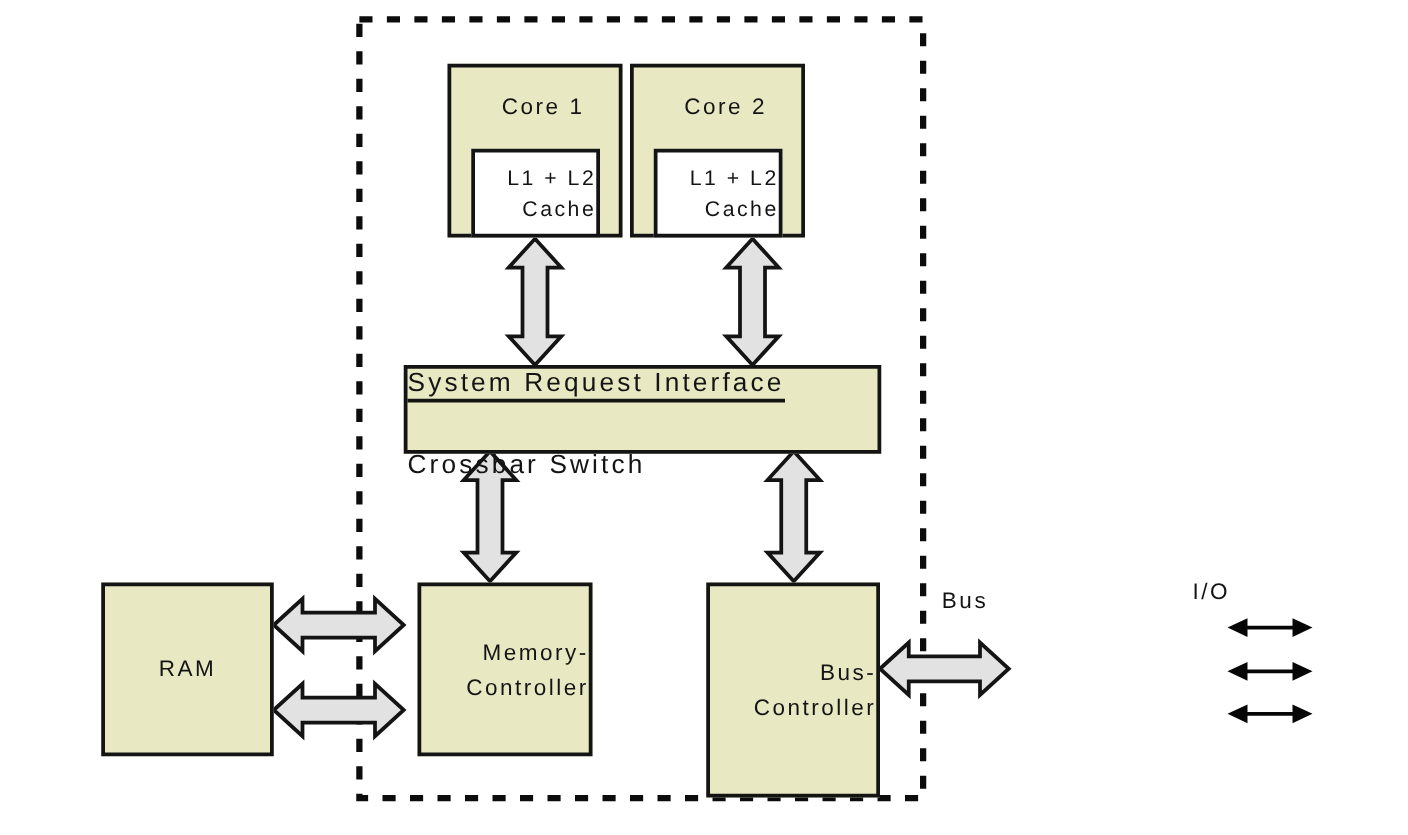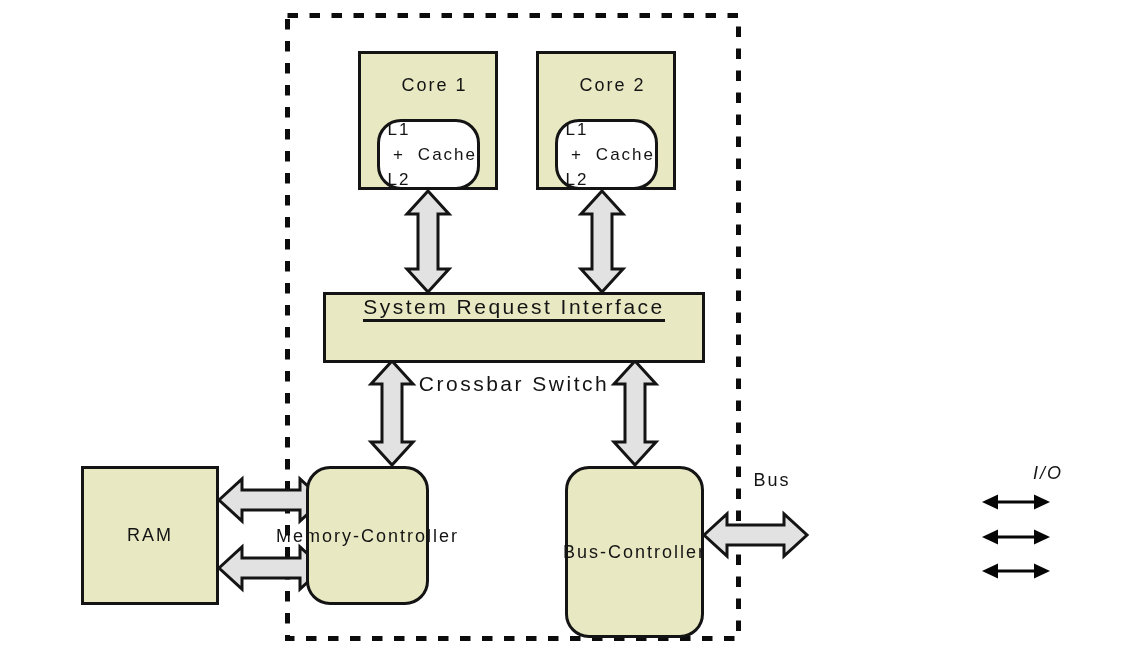--- a/index.html
+++ b/index.html
@@ -12,27 +12,27 @@
   .cpu-dash { fill:none; stroke:#0c0c0c; stroke-width:5; stroke-dasharray:10.5 11.5; }
   .fat-arrow { fill:#e2e2e2; stroke:#141414; stroke-width:3; stroke-linejoin:miter; }
   .io-line { stroke:#060606; stroke-width:3; }
   .io-head { fill:#060606; stroke:none; }
   .box {
     position:absolute; box-sizing:border-box;
     border:3px solid #141414; background:#e8e9c3;
     letter-spacing:2px; text-align:center;
   }
   .center-flex { display:flex; align-items:center; justify-content:center; }
-  .col-flex { display:flex; flex-direction:row; align-items:center; justify-content:center;border-radius:24px; }
+  .col-flex { display:flex; flex-direction:column; align-items:flex-end; justify-content:center; }
   .core-label { position:absolute; left:0; right:0; top:0; height:62px;
     display:flex; align-items:center; justify-content:center; font-size:18px;padding-left:13px; }
   .cache-box { position:absolute; left:16px; top:65px; width:103px; height:71px;
     box-sizing:border-box; border:3px solid #141414; background:#ffffff;
     font-size:17px; line-height:25px; }
-  .sri-stack { padding:0; display:flex; flex-direction:column; align-items:center;gap:12px; }
+  .sri-stack { padding:0; display:flex; flex-direction:column; align-items:flex-start; }
   .sri-row { box-sizing:border-box; height:32px; border-bottom:3px solid #141414;
     display:flex; align-items:center; justify-content:center; font-size:21px; letter-spacing:2.5px; }
   .cb-row { flex:1; display:flex; align-items:center; justify-content:center;
     font-size:21px; letter-spacing:2.5px;margin-top:38px; }
   .unit-label { font-size:18px; line-height:28px; }
   .float-label { position:absolute; font-size:18px; letter-spacing:2px; text-align:center; }
 </style>
 </head>
 <body>
 
@@ -74,45 +74,45 @@
   </svg>
 
   <div class="box" style="left:358px; top:51px; width:140px; height:139px;">
     <div class="core-label">Core 1</div>
     <div class="cache-box col-flex">
       <span>L1 + L2</span>
       <span>Cache</span>
     </div>
   </div>
 
-  <div class="box" style="left:536px; top:51px; width:140px; height:139px;">
+  <div class="box" style="left:504px; top:51px; width:140px; height:139px;">
     <div class="core-label">Core 2</div>
     <div class="cache-box col-flex">
       <span>L1 + L2</span>
       <span>Cache</span>
     </div>
   </div>
 
   <div class="box sri-stack" style="left:323px; top:292px; width:382px; height:71px;">
     <div class="sri-row">System Request Interface</div>
     <div class="cb-row">Crossbar Switch</div>
   </div>
 
   <div class="box center-flex" style="left:81px; top:466px; width:138px; height:139px; font-size:18px;">
     <span>RAM</span>
   </div>
 
-  <div class="box col-flex unit-label" style="left:306px; top:466px; width:123px; height:139px;">
+  <div class="box col-flex unit-label" style="left:334px; top:466px; width:140px; height:139px;">
     <span>Memory-</span>
     <span>Controller</span>
   </div>
 
   <div class="box col-flex unit-label" style="left:565px; top:466px; width:139px; height:172px;">
     <span>Bus-</span>
     <span>Controller</span>
   </div>
 
 
   <div class="float-label" style="left:741px; top:470px; width:62px;">Bus</div>
 
-  <div class="float-label" style="left:1024px; top:463px; width:48px;font-style:italic;">I/O</div>
+  <div class="float-label" style="left:945px; top:463px; width:48px;">I/O</div>
 
 </div>
 
 </body></html>

